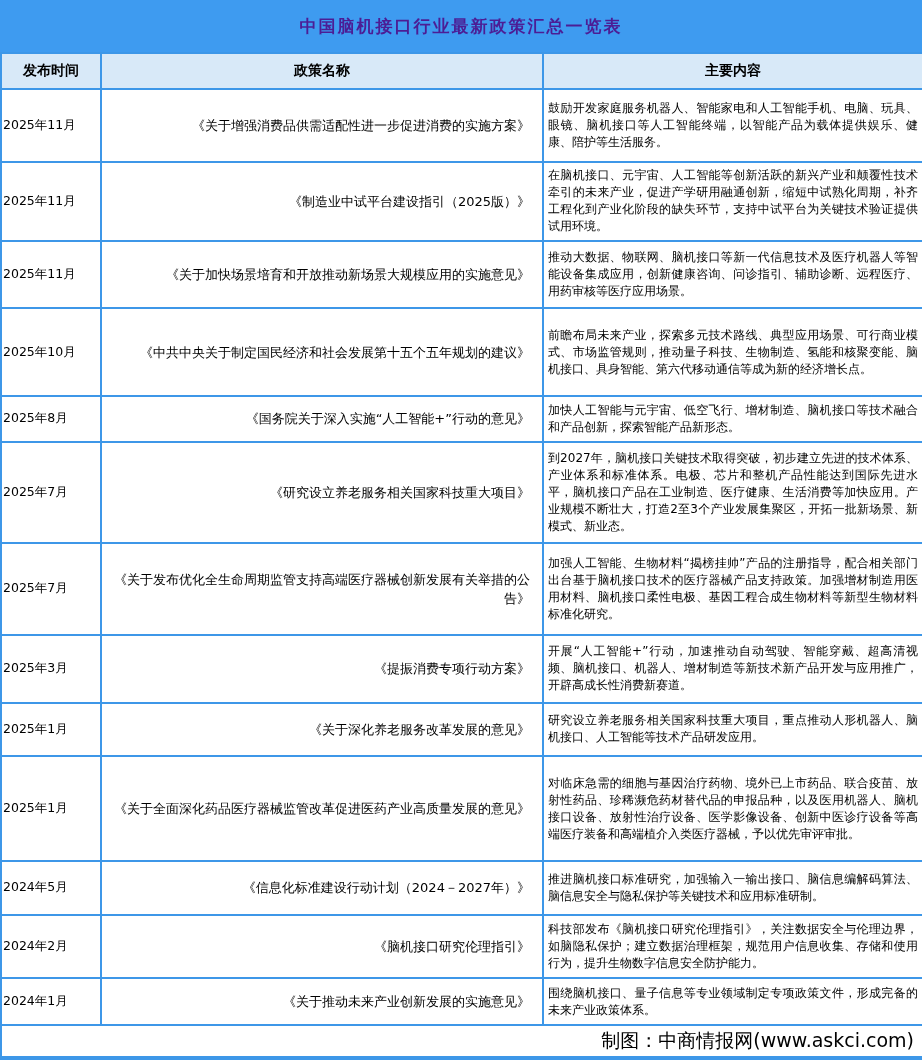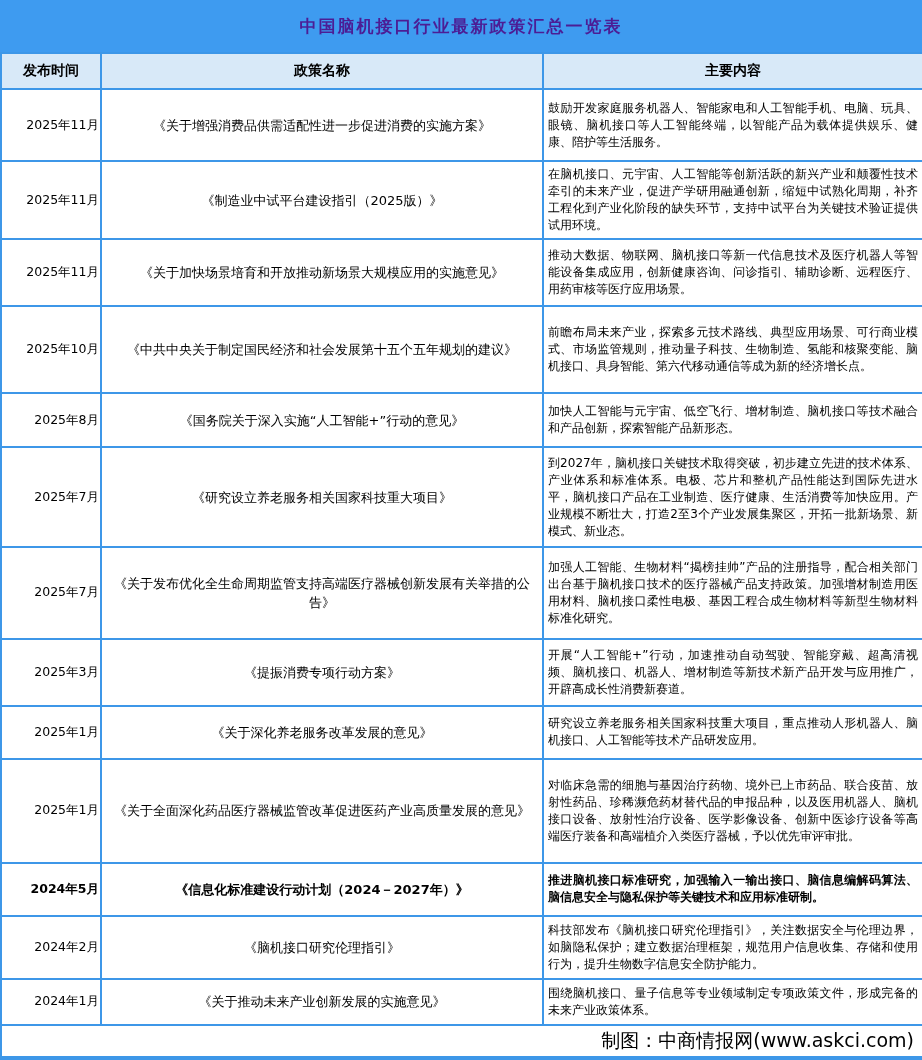--- a/index.html
+++ b/index.html
@@ -33,24 +33,24 @@
     border:2px solid var(--border);
     vertical-align:middle;
     box-sizing:border-box;
     margin-left:20px;
   }
   thead th{
     height:36px;background:var(--header-bg);
     font-size:14px;font-weight:bold;text-align:center;color:#000;
   }
   td.cell-date{
-    text-align:right;font-size:12.5px;white-space:nowrap;
+    text-align:left;font-size:12.5px;white-space:nowrap;
   }
   td.cell-name{
-    text-align:center;font-size:13px;padding:2px 12px;line-height:19px;
+    text-align:right;font-size:13px;padding:2px 12px;line-height:19px;
   }
   td.cell-content{
     text-align:left;font-size:12px;line-height:17px;
     padding:3px 4px 3px 4px;text-align:justify;
   }
   tfoot td.footer-cell{
     height:30px;text-align:right;font-size:19px;
     padding:2px 8px 2px 2px;border-bottom-width:4px;
   }
 </style>
@@ -87,21 +87,21 @@
         <tr style="height: 67px;">
           <td class="cell-date">2025年11月</td>
           <td class="cell-name">《关于加快场景培育和开放推动新场景大规模应用的实施意见》</td>
           <td class="cell-content">推动大数据、物联网、脑机接口等新一代信息技术及医疗机器人等智能设备集成应用，创新健康咨询、问诊指引、辅助诊断、远程医疗、用药审核等医疗应用场景。</td>
         </tr>
         <tr style="height: 87px;">
           <td class="cell-date">2025年10月</td>
           <td class="cell-name">《中共中央关于制定国民经济和社会发展第十五个五年规划的建议》</td>
           <td class="cell-content">前瞻布局未来产业，探索多元技术路线、典型应用场景、可行商业模式、市场监管规则，推动量子科技、生物制造、氢能和核聚变能、脑机接口、具身智能、第六代移动通信等成为新的经济增长点。</td>
         </tr>
-        <tr style="height: 54px;">
+        <tr style="height: 45px;">
           <td class="cell-date">2025年8月</td>
           <td class="cell-name">《国务院关于深入实施“人工智能+”行动的意见》</td>
           <td class="cell-content">加快人工智能与元宇宙、低空飞行、增材制造、脑机接口等技术融合和产品创新，探索智能产品新形态。</td>
         </tr>
         <tr style="height: 100px;">
           <td class="cell-date">2025年7月</td>
           <td class="cell-name">《研究设立养老服务相关国家科技重大项目》</td>
           <td class="cell-content">到2027年，脑机接口关键技术取得突破，初步建立先进的技术体系、产业体系和标准体系。电极、芯片和整机产品性能达到国际先进水平，脑机接口产品在工业制造、医疗健康、生活消费等加快应用。产业规模不断壮大，打造2至3个产业发展集聚区，开拓一批新场景、新模式、新业态。</td>
         </tr>
         <tr style="height: 91px;">
@@ -117,21 +117,21 @@
         <tr style="height: 53px;">
           <td class="cell-date">2025年1月</td>
           <td class="cell-name">《关于深化养老服务改革发展的意见》</td>
           <td class="cell-content">研究设立养老服务相关国家科技重大项目，重点推动人形机器人、脑机接口、人工智能等技术产品研发应用。</td>
         </tr>
         <tr style="height: 104px;">
           <td class="cell-date">2025年1月</td>
           <td class="cell-name">《关于全面深化药品医疗器械监管改革促进医药产业高质量发展的意见》</td>
           <td class="cell-content">对临床急需的细胞与基因治疗药物、境外已上市药品、联合疫苗、放射性药品、珍稀濒危药材替代品的申报品种，以及医用机器人、脑机接口设备、放射性治疗设备、医学影像设备、创新中医诊疗设备等高端医疗装备和高端植介入类医疗器械，予以优先审评审批。</td>
         </tr>
-        <tr style="height: 53px; font-weight: bold;">
+        <tr style="height: 53px;">
           <td class="cell-date">2024年5月</td>
           <td class="cell-name">《信息化标准建设行动计划（2024－2027年）》</td>
           <td class="cell-content">推进脑机接口标准研究，加强输入一输出接口、脑信息编解码算法、脑信息安全与隐私保护等关键技术和应用标准研制。</td>
         </tr>
         <tr style="height: 63px;">
           <td class="cell-date">2024年2月</td>
           <td class="cell-name">《脑机接口研究伦理指引》</td>
           <td class="cell-content">科技部发布《脑机接口研究伦理指引》，关注数据安全与伦理边界，如脑隐私保护；建立数据治理框架，规范用户信息收集、存储和使用行为，提升生物数字信息安全防护能力。</td>
         </tr>
         <tr style="height: 46px;">

